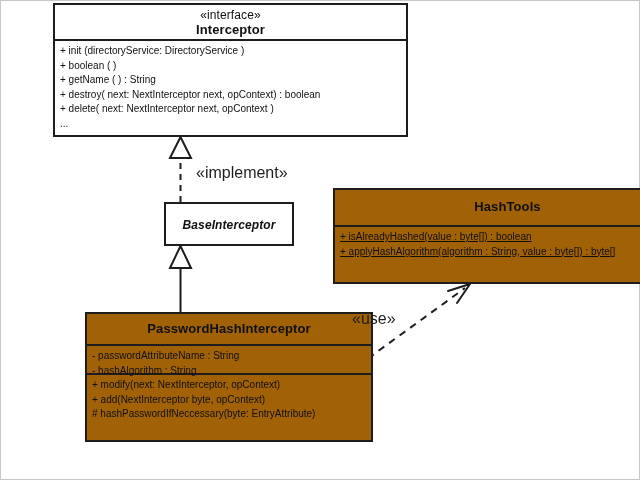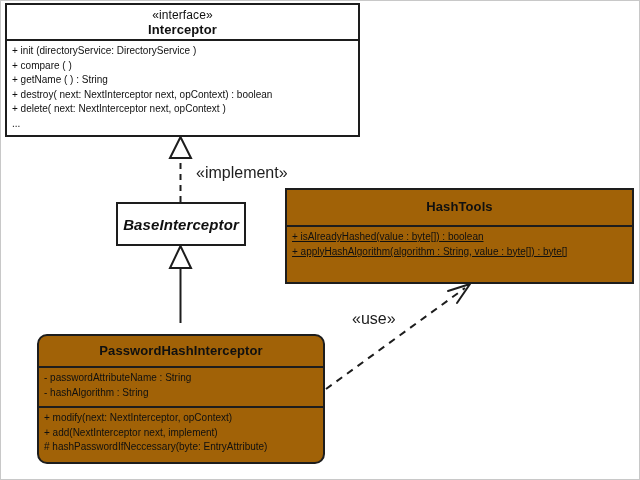--- a/index.html
+++ b/index.html
@@ -32,20 +32,21 @@
     top: 0;
     width: 640px;
     height: 480px;
     overflow: visible;
   }
   .umlbox {
     position: absolute;
     box-sizing: border-box;
     border: 2px solid #1d1d1d;
     background: #ffffff;
+    margin-left: 48px;
   }
   .umlbox.shaded {
     background: #a16207;
   }
   .cls-header {
     box-sizing: border-box;
     text-align: center;
     font-size: 13px;
     font-weight: bold;
     color: #101010;
@@ -108,49 +109,49 @@
     </g>
   </svg>
 
   <div class="umlbox" style="left:5px; top:3px; width:355px; height:134px;">
     <div class="cls-header" style="height:34px; padding-top:3px;">
       <span class="cls-stereo">«interface»</span>
       <span>Interceptor</span>
     </div>
     <div class="cls-compartment divider">
       <span class="member">+ init (directoryService: DirectoryService )</span>
-      <span class="member">+ compare ( )</span>
+      <span class="member">+ boolean ( )</span>
       <span class="member">+ getName (  ) : String</span>
       <span class="member">+ destroy( next: NextInterceptor next, opContext) : boolean</span>
       <span class="member">+ delete( next: NextInterceptor next,  opContext )</span>
       <span class="member">...</span>
     </div>
   </div>
 
   <div class="umlbox" style="left:116px; top:202px; width:130px; height:44px;">
-    <div class="cls-header cls-name-italic" style="line-height:42px; font-size:15px;">BaseInterceptor</div>
+    <div class="cls-header cls-name-italic" style="line-height:42px; font-size:12px;">BaseInterceptor</div>
   </div>
 
   <div class="umlbox shaded" style="left:285px; top:188px; width:349px; height:96px;">
     <div class="cls-header" style="height:35px; line-height:34px;">HashTools</div>
     <div class="cls-compartment divider">
       <span class="member static">+ isAlreadyHashed(value : byte[]) : boolean</span>
       <span class="member static">+ applyHashAlgorithm(algorithm : String, value : byte[]) : byte[]</span>
     </div>
   </div>
 
-  <div class="umlbox shaded" style="left:37px; top:334px; width:288px; height:130px;border-radius:10px;">
+  <div class="umlbox shaded" style="left:37px; top:312px; width:288px; height:130px;">
     <div class="cls-header" style="height:30px; line-height:29px;">PasswordHashInterceptor</div>
-    <div class="cls-compartment divider" style="height:40px;">
+    <div class="cls-compartment divider" style="height:29px;">
       <span class="member">- passwordAttributeName : String</span>
       <span class="member">- hashAlgorithm : String</span>
     </div>
     <div class="cls-compartment divider">
       <span class="member">+ modify(next: NextInterceptor,  opContext)</span>
-      <span class="member">+ add(NextInterceptor next, implement)</span>
+      <span class="member">+ add(NextInterceptor byte, opContext)</span>
       <span class="member"># hashPasswordIfNeccessary(byte: EntryAttribute)</span>
     </div>
   </div>
 
   <div class="edge-label" style="left:196px; top:164px;">«implement»</div>
 
   <div class="edge-label" style="left:352px; top:310px;">«use»</div>
 
 </div>
 

